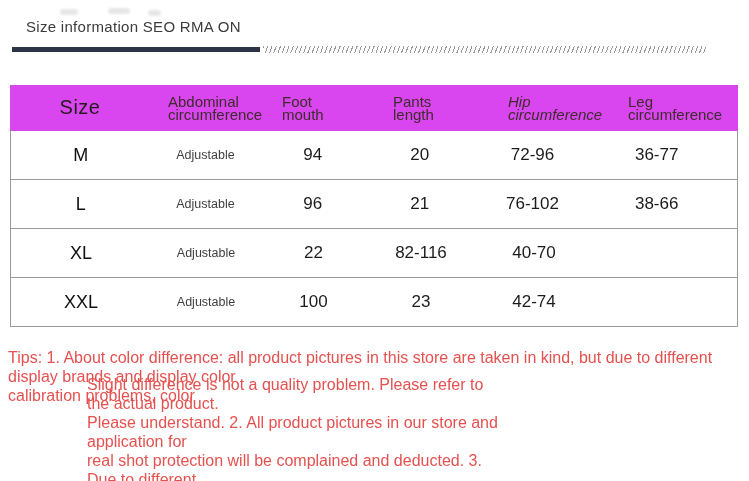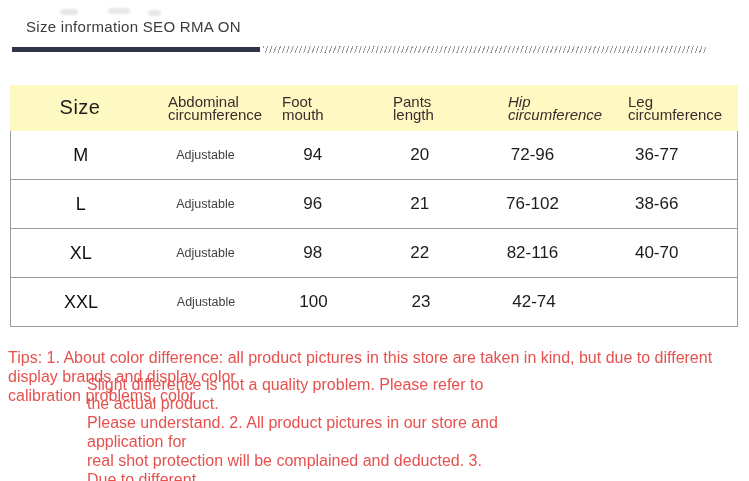--- a/index.html
+++ b/index.html
@@ -36,21 +36,21 @@
       #9b9b9b 0px, #9b9b9b 1px,
       transparent 1px, transparent 4px
     );
   }
 
   
   .size-table {
     position: absolute; left: 10px; top: 85px; width: 728px;
   }
   .thead {
-    display: flex; height: 46px; background: #fef9c3;
+    display: flex; height: 46px; background: #d946ef;
   }
   .th {
     display: flex; flex-direction: column; justify-content: center;
     align-items: flex-start; box-sizing: border-box;
     font-size: 15px; line-height: 13.5px; color: #3e2b2b;
     white-space: pre-line;
   }
   .th:nth-child(1) { width: 140px; align-items: center;
     font-size: 20px; color: #241c1c; letter-spacing: 0.5px; }
   .th:nth-child(2) { width: 110px; padding-left: 18px; }
@@ -124,21 +124,20 @@
       <div class="td">L</div>
       <div class="td">Adjustable</div>
       <div class="td">96</div>
       <div class="td">21</div>
       <div class="td">76-102</div>
       <div class="td">38-66</div>
     </div>
     <div class="row">
       <div class="td">XL</div>
       <div class="td">Adjustable</div>
-      <div class="td">98</div>
       <div class="td">22</div>
       <div class="td">82-116</div>
       <div class="td">40-70</div>
     </div>
     <div class="row">
       <div class="td">XXL</div>
       <div class="td">Adjustable</div>
       <div class="td">100</div>
       <div class="td">23</div>
       <div class="td">42-74</div>

